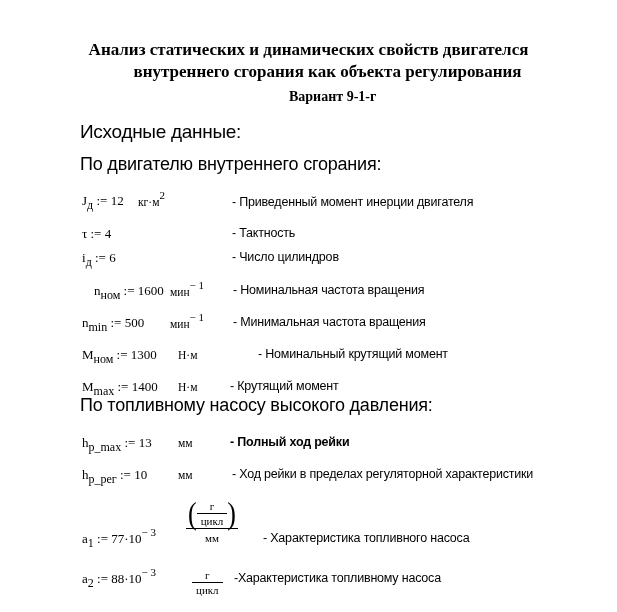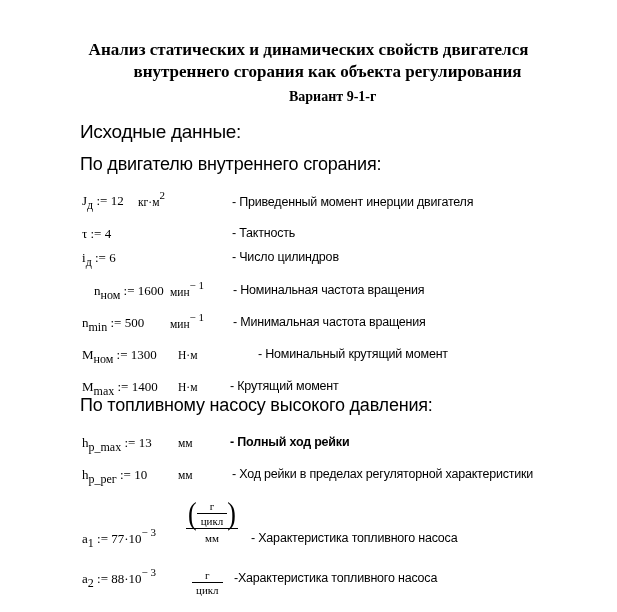--- a/index.html
+++ b/index.html
@@ -129,27 +129,27 @@
           <span class="bar"></span>
           <span class="den">цикл</span>
         </span>
         <span class="paren">)</span>
       </span>
     </div>
     <span class="bar"></span>
     <span class="den" style="line-height:18px;">мм</span>
   </div>
 </div>
-<div class="abs desc sans" style="left:251px; top:531px;">- Характеристика топливного насоса</div>
+<div class="abs desc sans" style="left:263px; top:531px;">- Характеристика топливного насоса</div>
 
 <div class="abs expr serif" style="left:82px; top:571px;">
   <span>a</span><sub>2</sub>
   <span>:=</span>
   <span>88·10</span><sup>− 3</sup>
 </div>
 <div class="abs serif" style="left:192px; top:565px;">
   <span class="frac">
     <span class="num">г</span>
     <span class="bar"></span>
     <span class="den">цикл</span>
   </span>
 </div>
-<div class="abs desc sans" style="left:234px; top:571px;">-Характеристика топливного насоса</div>
+<div class="abs desc sans" style="left:234px; top:571px;">-Характеристика топливному насоса</div>
 
 </body></html>

